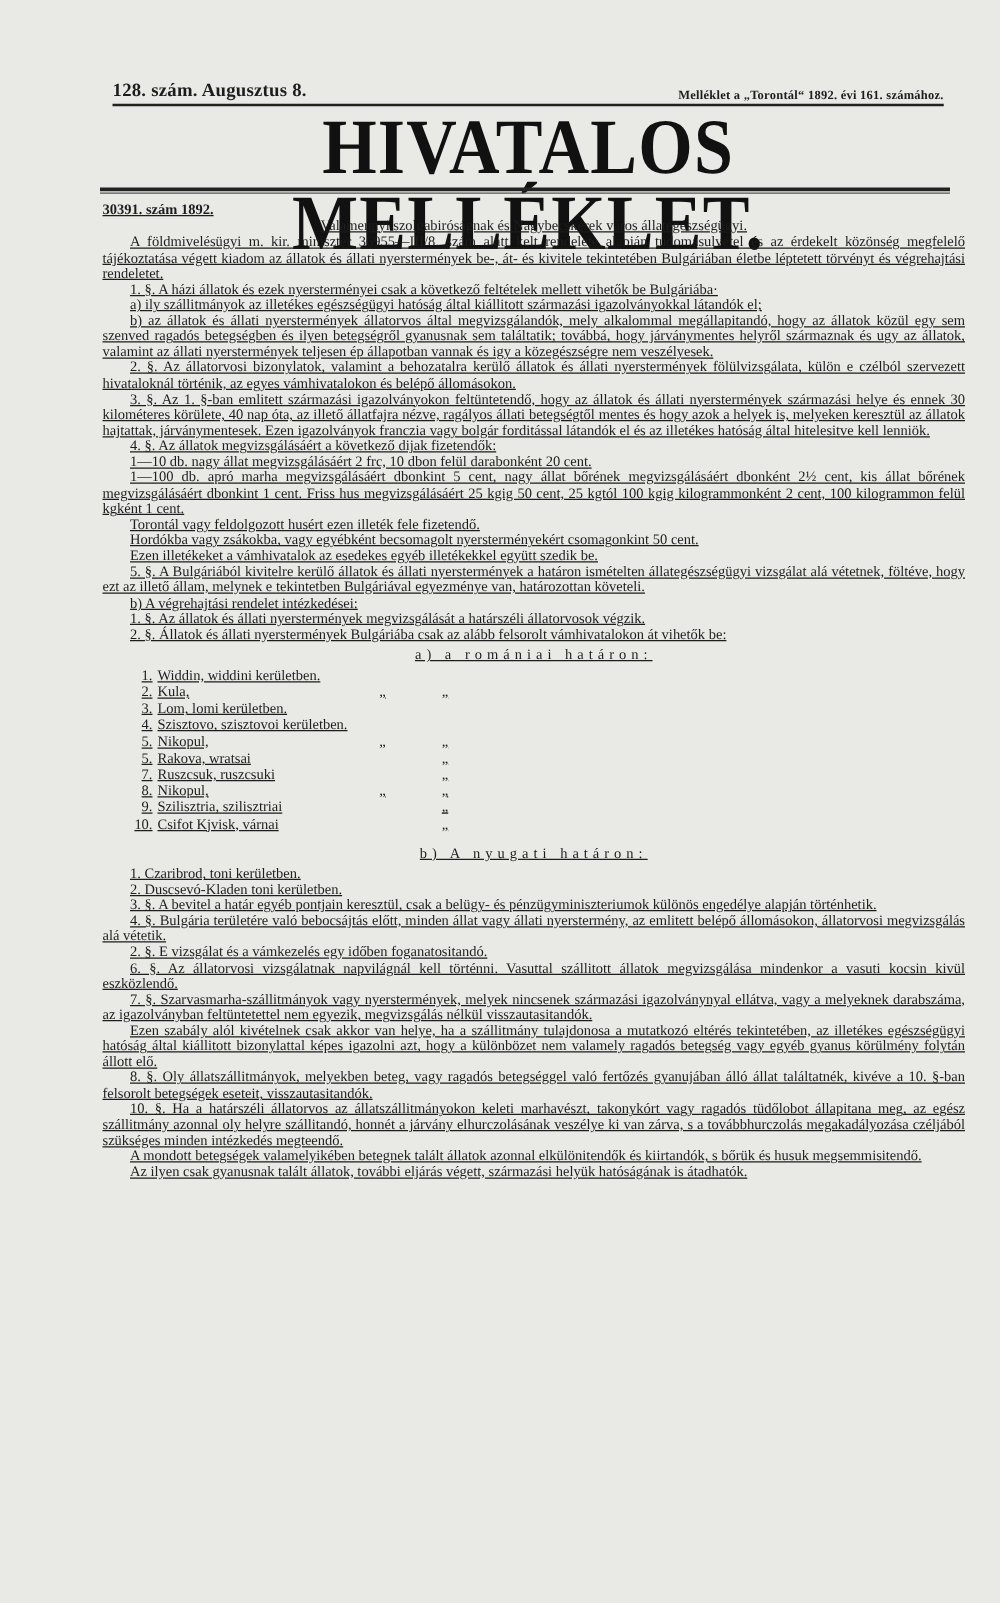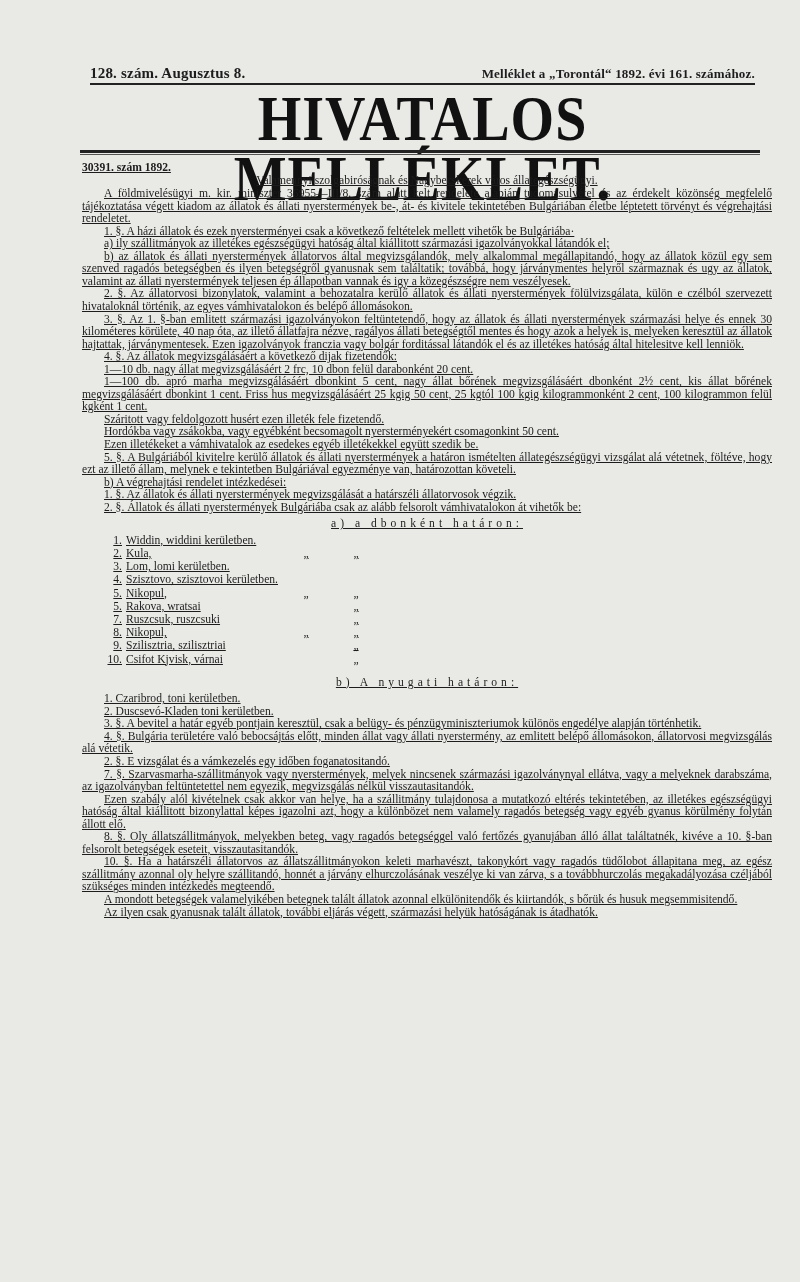--- a/index.html
+++ b/index.html
@@ -11,21 +11,21 @@
       position: relative;
       overflow: hidden;
     }
     .page { position: absolute; left: 0; top: 0; width: 633px; height: 1282px; }
     .masthead-top {
       position: absolute; left: 90px; top: 60px; width: 665px; height: 22px;
       display: flex; justify-content: space-between; align-items: flex-end;
       font-weight: bold; font-size: 13.5px; letter-spacing: 0.2px;
     }
     .masthead-top .left { font-size: 15px; }
-    .masthead-top .right { font-size: 13px; }
+    .masthead-top .right { font-size: 10px; }
     .rule-thin { position: absolute; left: 90px; width: 665px; height: 2px; background: #222; }
     .title {
       position: absolute; left: 90px; top: 88px; width: 665px;
       text-align: center;
       font-family: "Liberation Serif", serif;
       font-weight: bold; font-size: 56px; line-height: 54px;
       letter-spacing: 1px;
       transform: scaleY(1.12); transform-origin: top center;
       color: #111;
     }
@@ -69,29 +69,29 @@
     <p class="ind">A földmivelésügyi m. kir. miniszter 36955—III/8. szám alatt kelt rendelete alapján tudomásulvétel és az érdekelt közönség megfelelő tájékoztatása végett kiadom az állatok és állati nyerstermények be-, át- és kivitele tekintetében Bulgáriában életbe léptetett törvényt és végrehajtási rendeletet.</p>
 
     <p class="ind">1. §. A házi állatok és ezek nyersterményei csak a következő feltételek mellett vihetők be Bulgáriába·</p>
     <p class="ind">a) ily szállitmányok az illetékes egészségügyi hatóság által kiállitott származási igazolványokkal látandók el;</p>
     <p class="ind">b) az állatok és állati nyerstermények állatorvos által megvizsgálandók, mely alkalommal megállapitandó, hogy az állatok közül egy sem szenved ragadós betegségben és ilyen betegségről gyanusnak sem találtatik; továbbá, hogy járványmentes helyről származnak és ugy az állatok, valamint az állati nyerstermények teljesen ép állapotban vannak és igy a közegészségre nem veszélyesek.</p>
     <p class="ind">2. §. Az állatorvosi bizonylatok, valamint a behozatalra kerülő állatok és állati nyerstermények fölülvizsgálata, külön e czélból szervezett hivataloknál történik, az egyes vámhivatalokon és belépő állomásokon.</p>
     <p class="ind">3. §. Az 1. §-ban emlitett származási igazolványokon feltüntetendő, hogy az állatok és állati nyerstermények származási helye és ennek 30 kilométeres körülete, 40 nap óta, az illető állatfajra nézve, ragályos állati betegségtől mentes és hogy azok a helyek is, melyeken keresztül az állatok hajtattak, járványmentesek. Ezen igazolványok franczia vagy bolgár forditással látandók el és az illetékes hatóság által hitelesitve kell lenniök.</p>
     <p class="ind">4. §. Az állatok megvizsgálásáért a következő dijak fizetendők:</p>
     <p class="ind">1—10 db. nagy állat megvizsgálásáért 2 frc, 10 dbon felül darabonként 20 cent.</p>
     <p class="ind">1—100 db. apró marha megvizsgálásáért dbonkint 5 cent, nagy állat bőrének megvizsgálásáért dbonként 2½ cent, kis állat bőrének megvizsgálásáért dbonkint 1 cent. Friss hus megvizsgálásáért 25 kgig 50 cent, 25 kgtól 100 kgig kilogrammonként 2 cent, 100 kilogrammon felül kgként 1 cent.</p>
-    <p class="ind">Száritott vagy feldolgozott husért ezen illeték fele fizetendő.</p>
+    <p class="ind">Torontál vagy feldolgozott husért ezen illeték fele fizetendő.</p>
     <p class="ind">Hordókba vagy zsákokba, vagy egyébként becsomagolt nyersterményekért csomagonkint 50 cent.</p>
     <p class="ind">Ezen illetékeket a vámhivatalok az esedekes egyéb illetékekkel együtt szedik be.</p>
     <p class="ind">5. §. A Bulgáriából kivitelre kerülő állatok és állati nyerstermények a határon ismételten állategészségügyi vizsgálat alá vétetnek, föltéve, hogy ezt az illető állam, melynek e tekintetben Bulgáriával egyezménye van, határozottan követeli.</p>
     <p class="ind">b) A végrehajtási rendelet intézkedései:</p>
     <p class="ind">1. §. Az állatok és állati nyerstermények megvizsgálását a határszéli állatorvosok végzik.</p>
     <p class="ind">2. §. Állatok és állati nyerstermények Bulgáriába csak az alább felsorolt vámhivatalokon át vihetők be:</p>
 
-    <p class="center-head">a) a dbonként határon:</p>
+    <p class="center-head">a) a romániai határon:</p>
     <ul class="list">
       <li>
           <span class="num">1.</span>
           <span class="name" style="width:auto">Widdin, widdini kerületben.</span>
         </li>
       <li>
           <span class="num">2.</span>
           <span class="name">Kula,</span>
           <span class="ditto">„</span>
           <span class="ditto2">„</span>
@@ -142,20 +142,21 @@
         </li>
     </ul>
 
     <p class="center-head" style="margin-top:10px !important;">b) A nyugati határon:</p>
     <p class="ind2">1. Czaribrod, toni kerületben.</p>
     <p class="ind2">2. Duscsevó-Kladen toni kerületben.</p>
 
     <p class="ind">3. §. A bevitel a határ egyéb pontjain keresztül, csak a belügy- és pénzügyminiszteriumok különös engedélye alapján történhetik.</p>
     <p class="ind">4. §. Bulgária területére való bebocsájtás előtt, minden állat vagy állati nyerstermény, az emlitett belépő állomásokon, állatorvosi megvizsgálás alá vétetik.</p>
     <p class="ind">2. §. E vizsgálat és a vámkezelés egy időben foganatositandó.</p>
+    <p class="ind">6. §. Az állatorvosi vizsgálatnak napvilágnál kell történni. Vasuttal szállitott állatok megvizsgálása mindenkor a vasuti kocsin kivül eszközlendő.</p>
     <p class="ind">7. §. Szarvasmarha-szállitmányok vagy nyerstermények, melyek nincsenek származási igazolványnyal ellátva, vagy a melyeknek darabszáma, az igazolványban feltüntetettel nem egyezik, megvizsgálás nélkül visszautasitandók.</p>
     <p class="ind">Ezen szabály alól kivételnek csak akkor van helye, ha a szállitmány tulajdonosa a mutatkozó eltérés tekintetében, az illetékes egészségügyi hatóság által kiállitott bizonylattal képes igazolni azt, hogy a különbözet nem valamely ragadós betegség vagy egyéb gyanus körülmény folytán állott elő.</p>
     <p class="ind">8. §. Oly állatszállitmányok, melyekben beteg, vagy ragadós betegséggel való fertőzés gyanujában álló állat találtatnék, kivéve a 10. §-ban felsorolt betegségek eseteit, visszautasitandók.</p>
     <p class="ind">10. §. Ha a határszéli állatorvos az állatszállitmányokon keleti marhavészt, takonykórt vagy ragadós tüdőlobot állapitana meg, az egész szállitmány azonnal oly helyre szállitandó, honnét a járvány elhurczolásának veszélye ki van zárva, s a továbbhurczolás megakadályozása czéljából szükséges minden intézkedés megteendő.</p>
     <p class="ind">A mondott betegségek valamelyikében betegnek talált állatok azonnal elkülönitendők és kiirtandók, s bőrük és husuk megsemmisitendő.</p>
     <p class="ind">Az ilyen csak gyanusnak talált állatok, további eljárás végett, származási helyük hatóságának is átadhatók.</p>
   </div>
 </div>
 
 </body></html>

